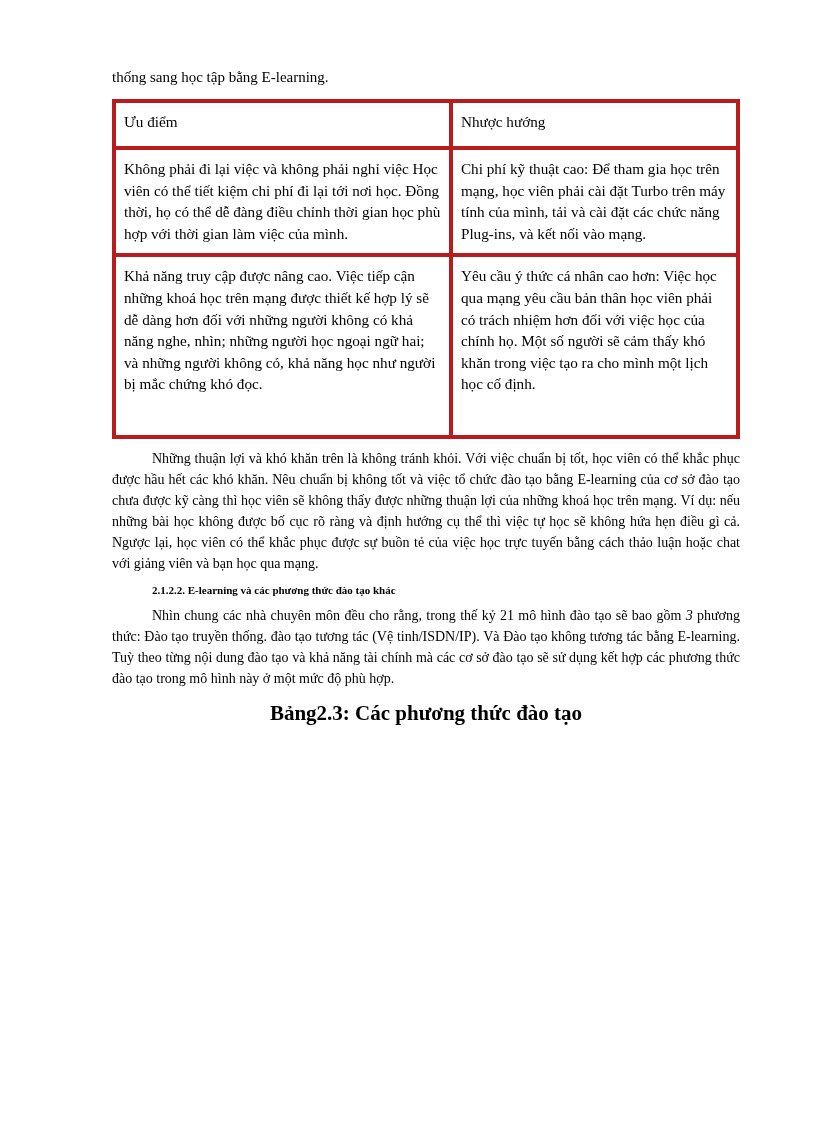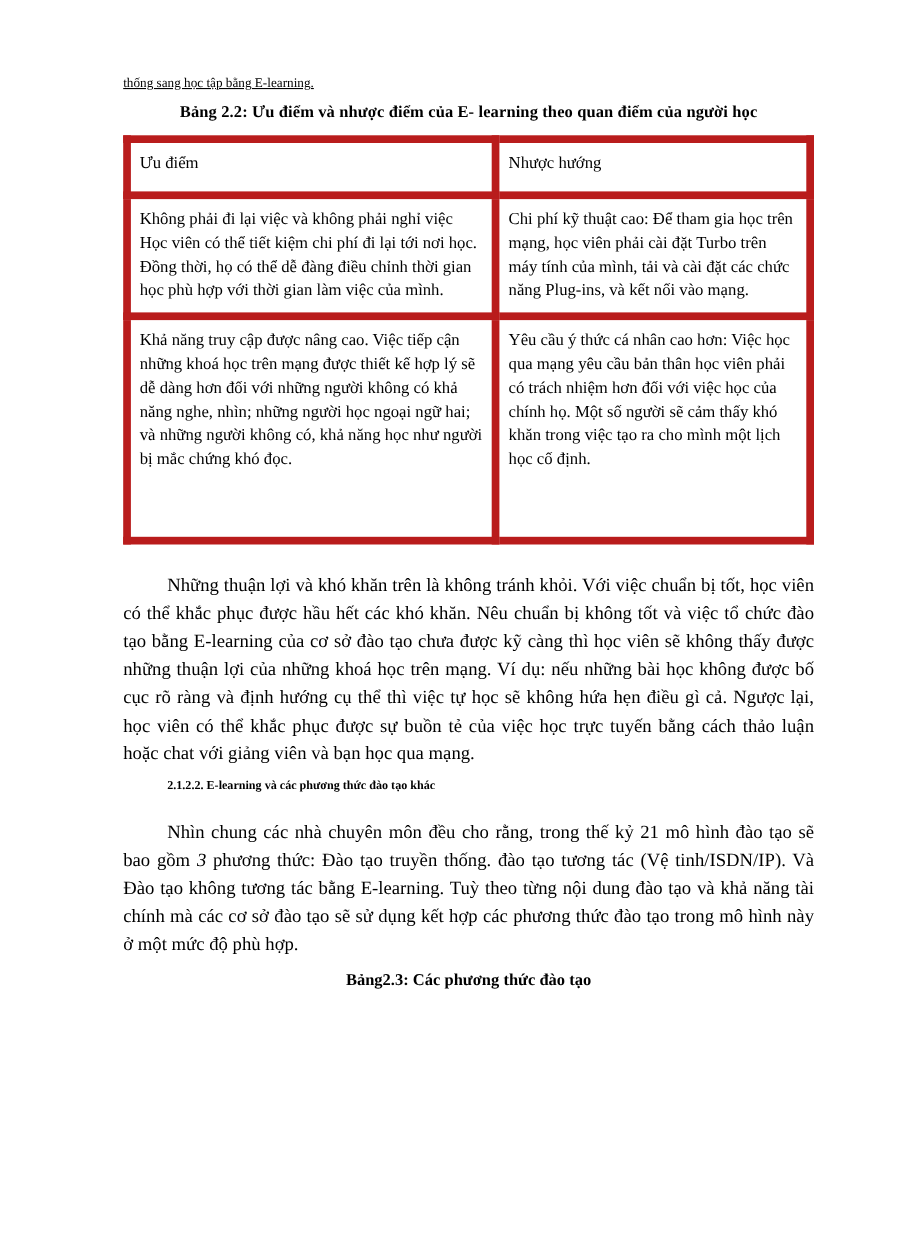--- a/index.html
+++ b/index.html
@@ -18,94 +18,92 @@
   .page {
     position: absolute;
     top: 0;
     left: 0;
     width: 816px;
     height: 1123px;
     padding: 66px 76px 60px 112px;
     box-sizing: border-box;
   }
   .line-top {
-    font-size: 12px;
+    font-size: 15px;
     line-height: 1.5;
     margin: 0 0 10px 0;
-    text-decoration: underline;
   }
   .table-caption {
     font-weight: bold;
     font-size: 15px;
     text-align: center;
     margin: 0 0 12px 0;
     letter-spacing: 0.1px;
   }
   table.cmp {
     border-collapse: collapse;
     width: 100%;
     table-layout: fixed;
   }
   table.cmp td {
-    border: 7px solid #b91c1c;
+    border: 4px solid #b91c1c;
     vertical-align: top;
     padding: 8px 8px 9px 8px;
     font-size: 15.2px;
     line-height: 1.42;
   }
   table.cmp td.head {
     padding-bottom: 14px;
   }
   .para {
-    font-size: 17px;
+    font-size: 14px;
     line-height: 1.5;
-    margin: 24px 0 0 0;
+    margin: 9px 0 0 0;
     text-align: justify;
     text-indent: 40px;
   }
   .subhead {
     font-size: 11px;
     font-weight: bold;
     margin: 10px 0 0 0;
     text-indent: 40px;
   }
   .caption-bottom {
     font-weight: bold;
-    font-size: 15px;
+    font-size: 21px;
     text-align: center;
     margin: 12px 0 0 0;
   }
   em.it { font-style: italic; }
 </style>
 </head>
 <body>
 
 <div class="page">
 
   <p class="line-top">thống sang học tập bằng E-learning.</p>
 
-  <p class="table-caption">Bảng 2.2: Ưu điểm và nhược điểm của E- learning theo quan điểm của người học</p>
 
   <table class="cmp">
     <colgroup>
       <col style="width:54%">
       <col style="width:46%">
     </colgroup>
     <tbody>
       <tr>
         <td class="head">Ưu điểm</td>
         <td class="head">Nhược hướng</td>
       </tr>
       <tr>
         <td>Không phải đi lại việc và không phải nghỉ việc Học viên có thể tiết kiệm chi phí đi lại tới nơi học. Đồng thời, họ có thể dễ đàng điều chỉnh thời gian học phù hợp với thời gian làm việc của mình.</td>
         <td>Chi phí kỹ thuật cao: Để tham gia học trên mạng, học viên phải cài đặt Turbo trên máy tính của mình, tải và cài đặt các chức năng Plug-ins, và kết nối vào mạng.</td>
       </tr>
       <tr>
         <td style="">Khả năng truy cập được nâng cao. Việc tiếp cận những khoá học trên mạng được thiết kế hợp lý sẽ dễ dàng hơn đối với những người không có khả năng nghe, nhìn; những người học ngoại ngữ hai; và những người không có,  khả năng học như người bị mắc chứng khó đọc.</td>
-        <td style="padding-bottom:60px">Yêu cầu ý thức cá nhân cao hơn: Việc học qua mạng yêu cầu bản thân học viên phải có trách nhiệm hơn đối với việc học của chính họ. Một số người sẽ cảm thấy khó khăn trong việc tạo ra cho mình một lịch học cố định.</td>
+        <td style="padding-bottom:40px">Yêu cầu ý thức cá nhân cao hơn: Việc học qua mạng yêu cầu bản thân học viên phải có trách nhiệm hơn đối với việc học của chính họ. Một số người sẽ cảm thấy khó khăn trong việc tạo ra cho mình một lịch học cố định.</td>
       </tr>
     </tbody>
   </table>
 
   <p class="para">Những thuận lợi và khó khăn trên là không tránh khỏi. Với việc chuẩn bị tốt, học viên có thể khắc phục được hầu hết các khó khăn. Nêu chuẩn bị không tốt và việc tổ chức đào tạo bằng E-learning của cơ sở đào tạo chưa được kỹ càng thì học viên sẽ không thấy được những thuận lợi của những khoá học trên mạng. Ví dụ: nếu những bài học không được bố cục rõ ràng và định hướng cụ thể thì việc tự học sẽ không hứa hẹn điều gì cả. Ngược lại, học viên có thể khắc phục được sự buồn tẻ của việc học trực tuyến bằng cách thảo luận hoặc chat với giảng viên và bạn học qua mạng.</p>
 
   <p class="subhead">2.1.2.2. E-learning và các phương thức đào tạo khác</p>
 
   <p class="para"><span>Nhìn chung các nhà chuyên môn đều cho rằng, trong thế kỷ 21 mô hình đào tạo sẽ bao gồm </span><em class="it">3</em><span> phương thức: Đào tạo truyền thống. đào tạo tương tác (Vệ tinh/ISDN/IP). Và  Đào tạo không tương tác bằng E-learning. Tuỳ theo từng nội dung đào tạo và khả năng tài chính mà các cơ sở đào tạo sẽ sử dụng kết hợp các phương thức đào tạo trong mô hình này ở một mức độ phù hợp.</span></p>
 

